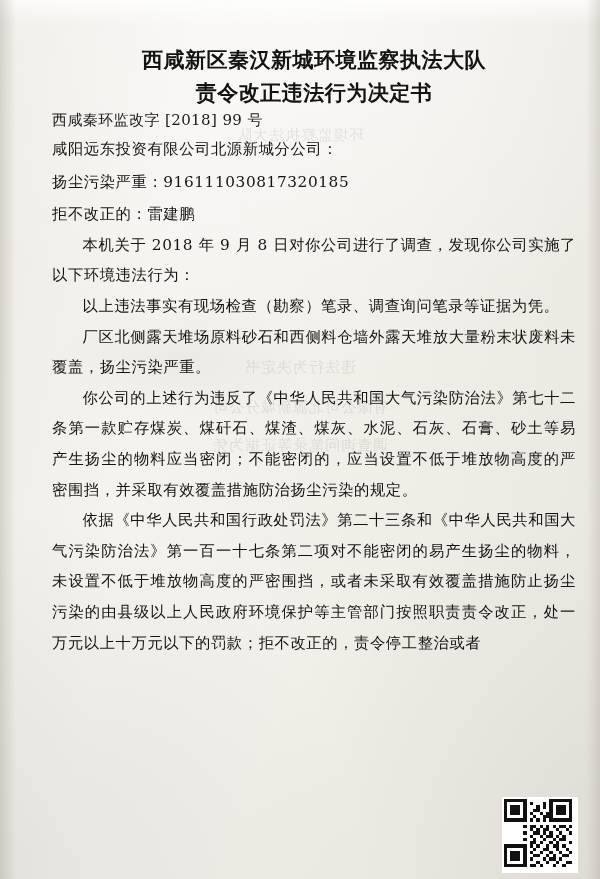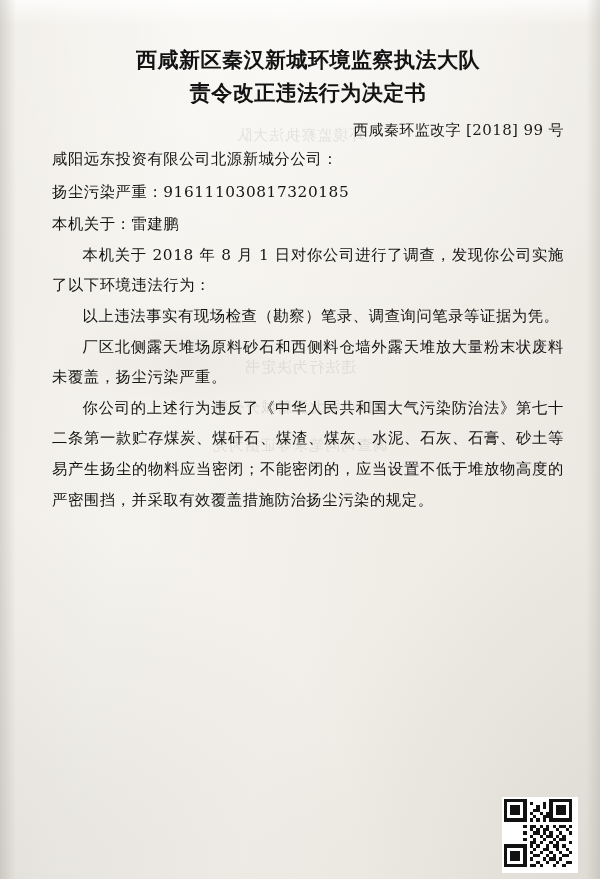--- a/index.html
+++ b/index.html
@@ -49,40 +49,40 @@
   .paper-edge-top {
     position: absolute;
     left: 0; right: 0; top: 0;
     height: 26px;
     background: linear-gradient(180deg, rgba(255,255,255,0.75), rgba(255,255,255,0));
     pointer-events: none;
   }
 
   .content {
     position: relative;
-    padding: 44px 36px 0 52px;
+    padding: 44px 24px 0 52px;
     color: #1b1b1b;
   }
 
   .doc-title {
     text-align: center;
     font-weight: bold;
     font-size: 21px;
     line-height: 1.55;
     letter-spacing: 0.5px;
     color: #131313;
   }
   .doc-title .line2 {
     display: block;
   }
 
   .doc-number {
-    text-align: right;
+    text-align: left;
     font-size: 15px;
-    margin-top: 12px;
+    margin-top: 2px;
     letter-spacing: 0.4px;
     color: #1a1a1a;
   }
 
   .body-block {
     margin-top: 2px;
   }
   .para {
     font-size: 15.3px;
     line-height: 2.0;
@@ -164,26 +164,27 @@
       <span>西咸新区秦汉新城环境监察执法大队</span>
       <span class="line2">责令改正违法行为决定书</span>
     </div>
 
     <div class="doc-number">西咸秦环监改字 [2018] 99 号</div>
 
     <div class="body-block">
 
       <div class="para addressee">咸阳远东投资有限公司北源新城分公司：</div>
       <div class="para field">扬尘污染严重：916111030817320185</div>
-      <div class="para field">本机关于：雷建鹏</div>
-
-      <div class="para indent">本机关于 2018 年 8 月 1 日对你公司进行了调查，发现你公司实施了以下环境违法行为：</div>
+      <div class="para field">拒不改正的：雷建鹏</div>
+
+      <div class="para indent">本机关于 2018 年 9 月 8 日对你公司进行了调查，发现你公司实施了以下环境违法行为：</div>
       <div class="para indent">以上违法事实有现场检查（勘察）笔录、调查询问笔录等证据为凭。</div>
       <div class="para indent">厂区北侧露天堆场原料砂石和西侧料仓墙外露天堆放大量粉末状废料未覆盖，扬尘污染严重。</div>
       <div class="para indent">你公司的上述行为违反了《中华人民共和国大气污染防治法》第七十二条第一款贮存煤炭、煤矸石、煤渣、煤灰、水泥、石灰、石膏、砂土等易产生扬尘的物料应当密闭；不能密闭的，应当设置不低于堆放物高度的严密围挡，并采取有效覆盖措施防治扬尘污染的规定。</div>
+      <div class="para indent">依据《中华人民共和国行政处罚法》第二十三条和《中华人民共和国大气污染防治法》第一百一十七条第二项对不能密闭的易产生扬尘的物料，未设置不低于堆放物高度的严密围挡，或者未采取有效覆盖措施防止扬尘污染的由县级以上人民政府环境保护等主管部门按照职责责令改正，处一万元以上十万元以下的罚款；拒不改正的，责令停工整治或者</div>
 
     </div>
   </div>
 
   <div class="qr">
     <svg width="68" height="68" viewBox="0 0 21 21" shape-rendering="crispEdges">
       <rect width="21" height="21" fill="#ffffff"></rect>
       <g fill="#111111">
 
         <rect x="0" y="0" width="7" height="1"></rect>

